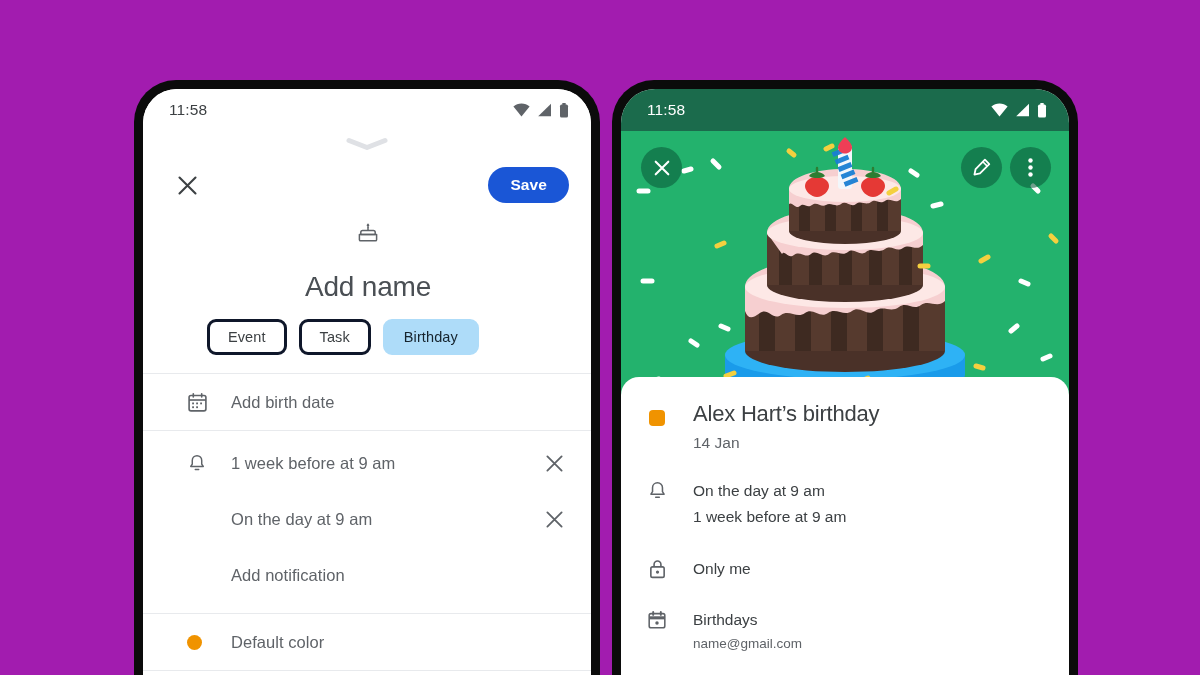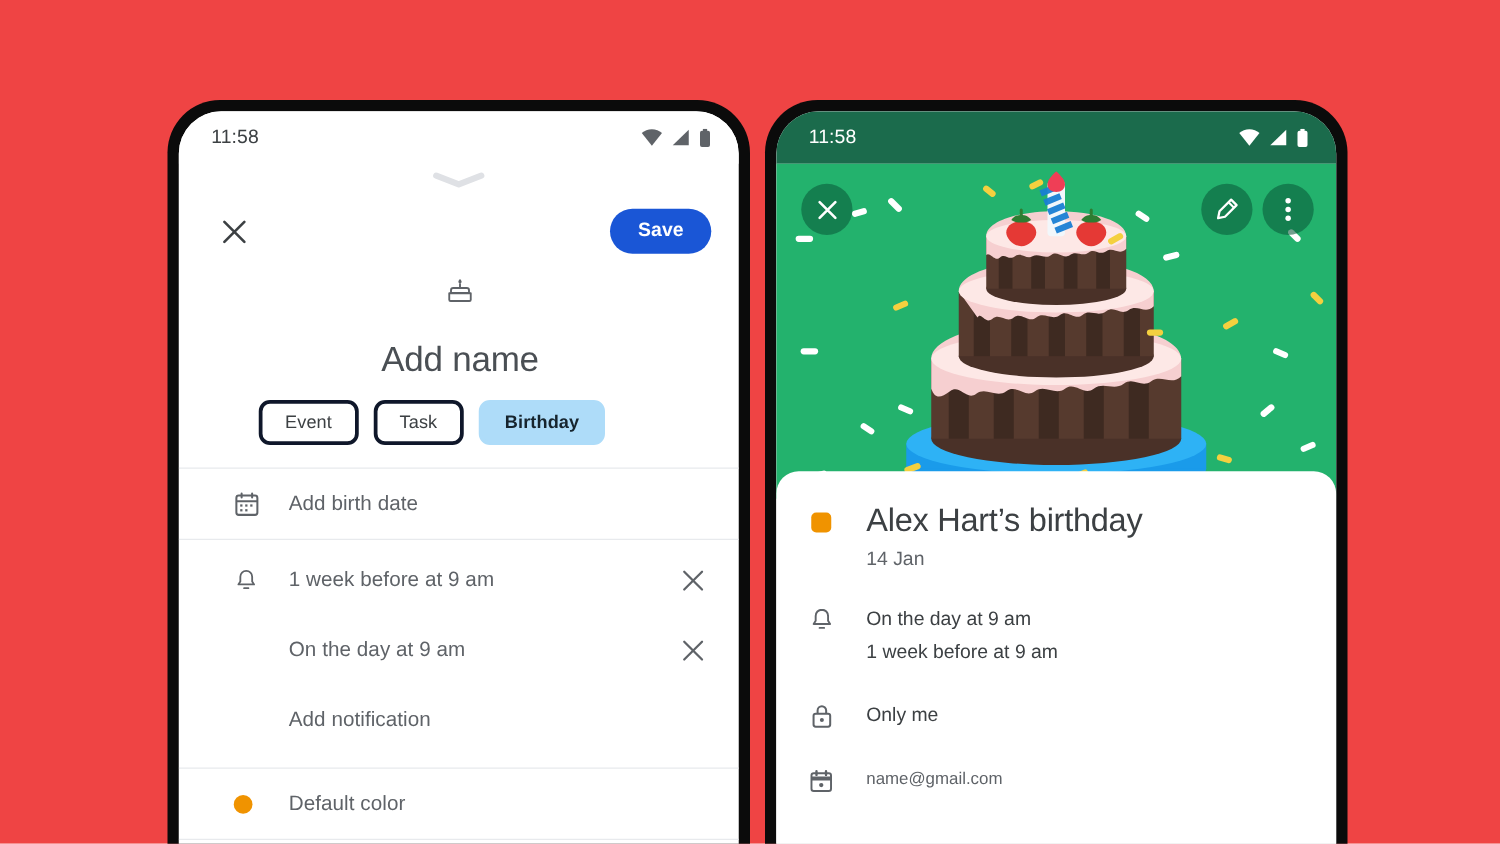--- a/index.html
+++ b/index.html
@@ -9,21 +9,21 @@
     height: 675px;
     overflow: hidden;
     background: #ffffff;
     font-family: "Liberation Sans", "DejaVu Sans", sans-serif;
   }
 
   #stage {
     position: relative;
     width: 1200px;
     height: 675px;
-    background: #ef4444;
+    background: #a21caf;
   }
 
   
   .phone {
     position: absolute;
     background: #0b0b0b;
     border-radius: 42px;
     padding: 9px;
     box-sizing: border-box;
     overflow: hidden;
@@ -119,21 +119,20 @@
     color: #3c4043;
     background: #ffffff;
     cursor: pointer;
     letter-spacing: .1px;
     white-space: nowrap;
   }
   .chip.selected {
     background: #aedcf9;
     border-color: #aedcf9;
     color: #16242e;
-    font-weight: bold;
   }
 
   .divider { height: 1px; background: #e8eaed; }
 
   .row {
     display: flex;
     align-items: center;
     padding: 0 22px 0 44px;
     min-height: 56px;
     box-sizing: border-box;
@@ -228,21 +227,21 @@
     width: 28px;
     min-width: 28px;
     margin-right: 22px;
     display: flex;
     justify-content: center;
     padding-top: 2px;
   }
   .detail-row.event-head .d-icon { padding-top: 9px; }
   .detail-row .d-body { flex: 1; }
   .event-title {
-    font-size: 26px;
+    font-size: 22px;
     color: #3c4043;
     letter-spacing: -.2px;
     line-height: 1.2;
   }
   .event-date {
     font-size: 15.5px;
     color: #5f6368;
     margin-top: 7px;
   }
   .d-primary {
@@ -554,20 +553,21 @@
         <div class="detail-row">
           <span class="d-icon">
             <svg width="20" height="22" viewBox="0 0 22 22">
               <rect x="2.4" y="4" width="17.2" height="15.6" rx="2" fill="none" stroke="#5f6368" stroke-width="1.7"></rect>
               <path d="M2.4 8.6h17.2" stroke="#5f6368" stroke-width="3.4"></path>
               <path d="M6.8 2.2v3.2M15.2 2.2v3.2" stroke="#5f6368" stroke-width="2.1" stroke-linecap="round"></path>
               <circle cx="11" cy="14.4" r="1.9" fill="#5f6368"></circle>
             </svg>
           </span>
           <span class="d-body">
+            <div class="d-primary">Birthdays</div>
             <div class="d-secondary">name@gmail.com</div>
           </span>
         </div>
 
       </div>
     </div>
   </div>
 
 </div>
 

